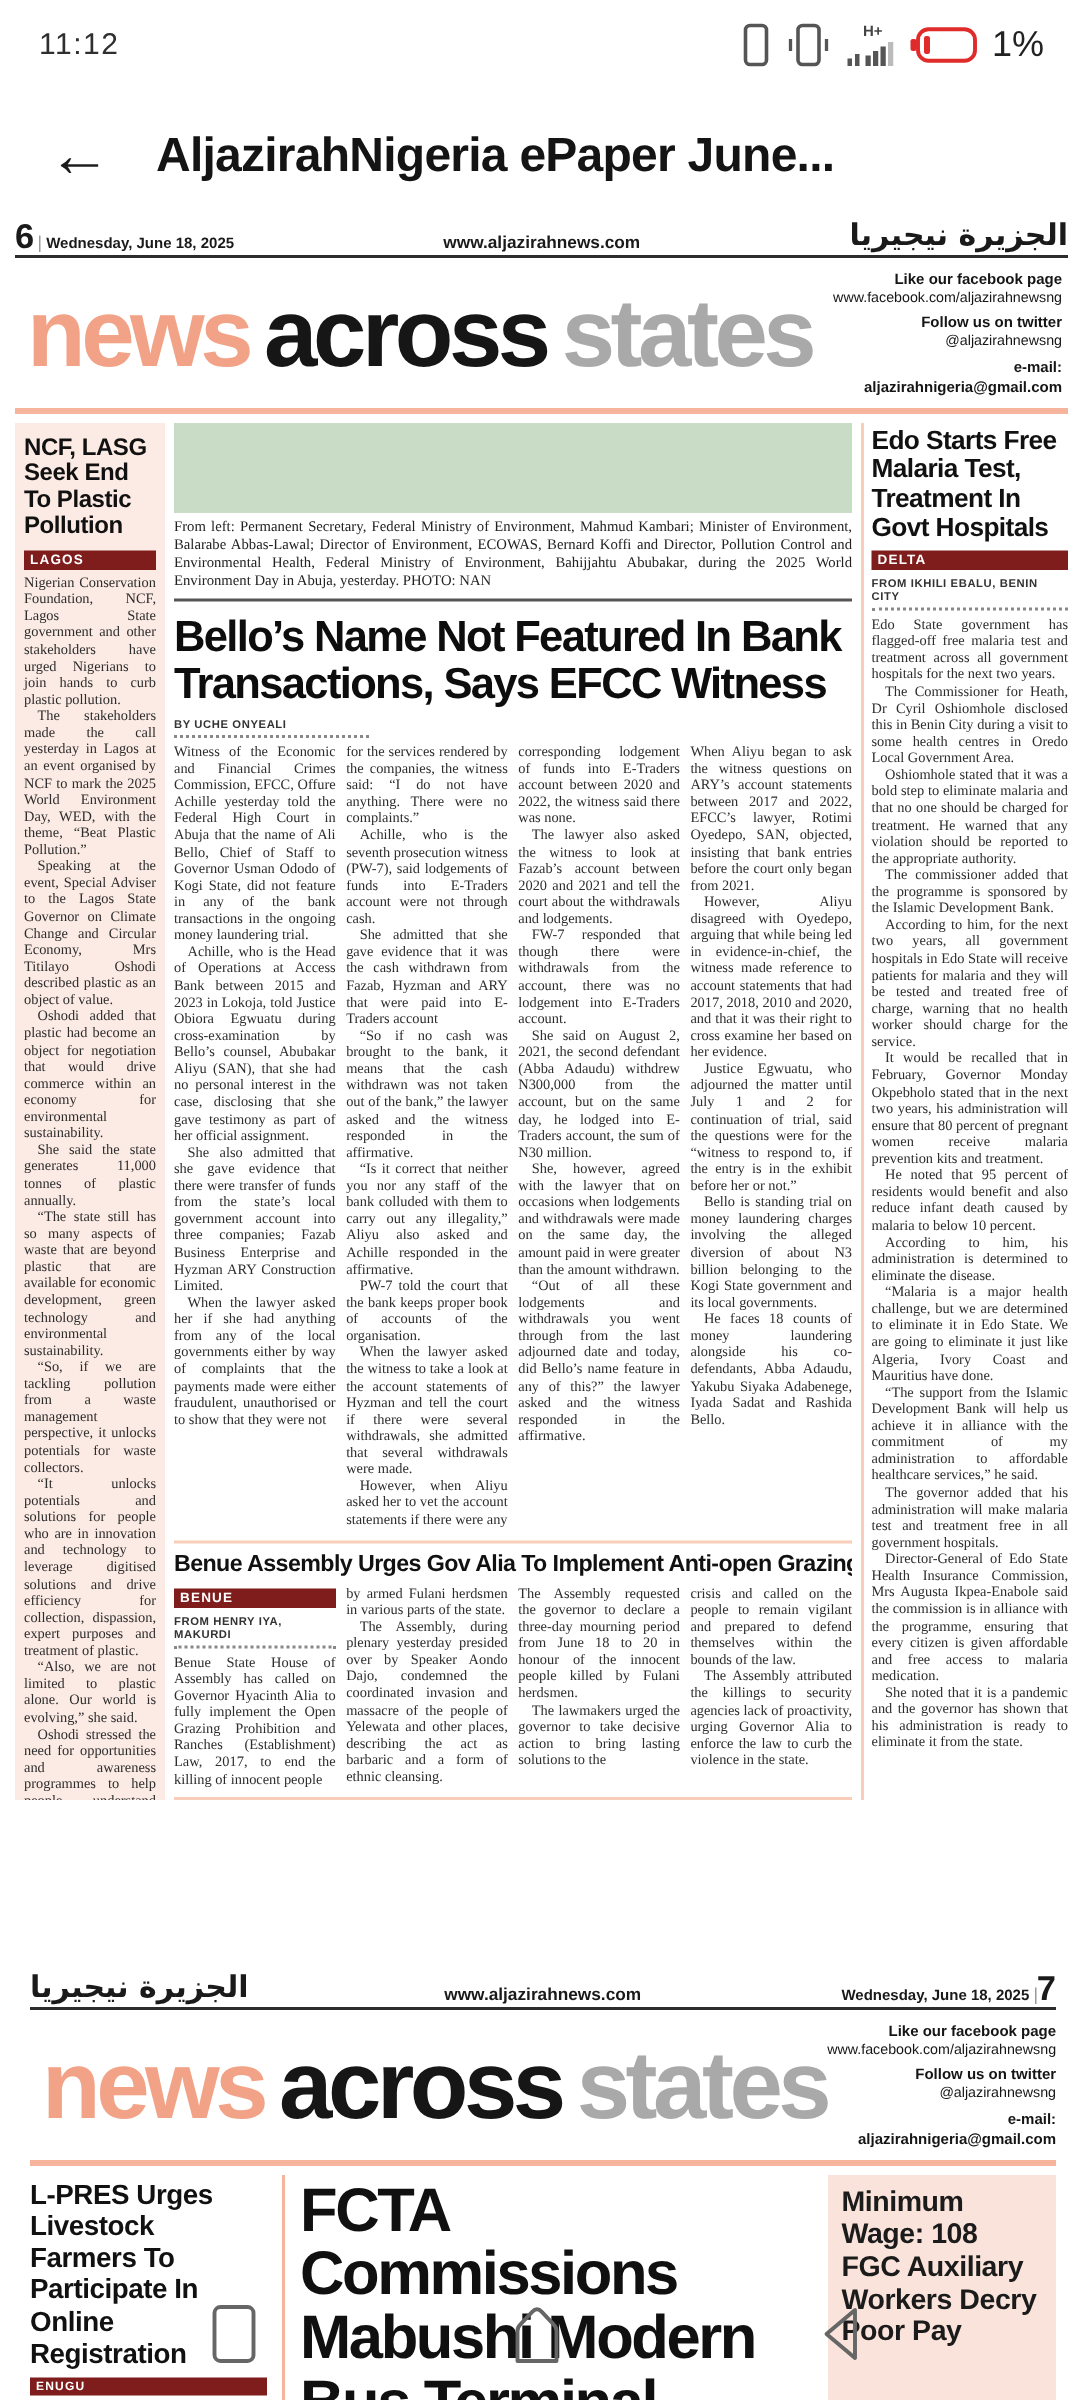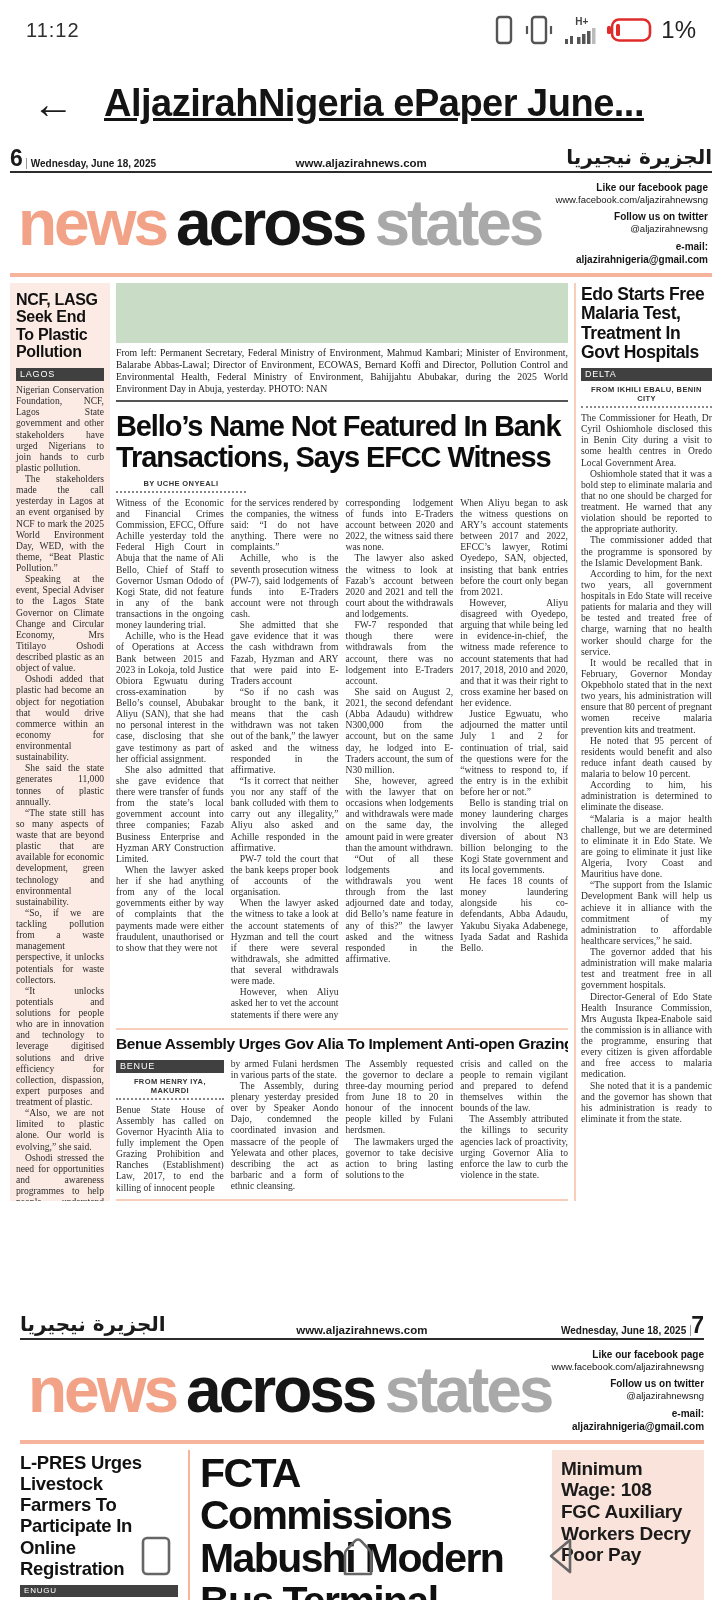--- a/index.html
+++ b/index.html
@@ -8,42 +8,42 @@
   
   .statusbar{display:flex;justify-content:space-between;align-items:center;padding:14px 24px 0 26px;}
   .time{font-size:20px;color:#2f2f2f;letter-spacing:1px;}
   .st-right{display:flex;align-items:center;gap:9px;}
   .st-right svg{display:block;}
   .batt-pct{font-size:24px;color:#222;}
 
   
   .appbar{display:flex;align-items:center;gap:30px;padding:36px 30px 6px 32px;}
   .backglyph{font-size:42px;font-weight:bold;color:#1c1c1c;line-height:1;}
-  .apptitle{font-size:38px;font-weight:bold;color:#141414;letter-spacing:-0.5px;white-space:nowrap;overflow:hidden;text-decoration:underline;}
+  .apptitle{font-size:32px;font-weight:bold;color:#141414;letter-spacing:-0.5px;white-space:nowrap;overflow:hidden;}
 
   
   .paper{margin:14px 8px 0 10px;}
   .pheader{display:flex;align-items:flex-end;justify-content:space-between;border-bottom:2px solid #2c2c2c;padding-bottom:2px;}
   .pnum{font-size:23px;font-weight:bold;line-height:0.9;}
   .pdate{font-size:10px;font-weight:bold;border-left:1px solid #999;padding-left:4px;margin-left:3px;}
   .pleft{display:flex;align-items:flex-end;}
   .psite{font-size:11.5px;font-weight:bold;}
   .arabic{font-size:20px;font-weight:bold;font-family:"DejaVu Sans",sans-serif;}
   .banner-row{display:flex;justify-content:space-between;align-items:center;padding:8px 4px 2px 8px;}
   .nas{font-size:64px;font-weight:800;letter-spacing:-3px;line-height:0.95;white-space:nowrap;}
   .nas .w1{color:#f2a286;}
   .nas .w2{color:#161616;padding-left:10px;}
   .nas .w3{color:#a9a9a9;padding-left:10px;}
   .social{text-align:right;font-size:9.5px;line-height:1.3;color:#151515;}
   .social .sb{font-weight:bold;font-size:10px;}
   .social .sgap{margin-top:4px;}
   .salmon-rule{height:4px;background:#f5b49b;margin:5px 0 6px;}
 
-  .tagbar{background:#404040;color:#fff;font-size:9px;font-weight:normal;letter-spacing:0.8px;padding:1px 4px 2px;margin:2px 0 3px;}
-  .byline{font-size:7.5px;font-weight:bold;color:#333;letter-spacing:0.4px;text-transform:uppercase;border-bottom:2px dotted #888;padding:1px 0 3px;margin-bottom:4px;text-align:center;}
+  .tagbar{background:#7f1d1d;color:#fff;font-size:9px;font-weight:bold;letter-spacing:0.8px;padding:1px 4px 2px;margin:2px 0 3px;}
+  .byline{font-size:7.5px;font-weight:bold;color:#333;letter-spacing:0.4px;text-transform:uppercase;border-bottom:2px dotted #888;padding:1px 0 3px;margin-bottom:4px;}
   .body-serif{font-family:"Liberation Serif",serif;font-size:9.6px;line-height:1.16;text-align:justify;color:#2d2d2d;}
   .body-serif p{margin:0;text-indent:9px;}
   .body-serif p:first-child{text-indent:0;}
 
   
   .content6{display:flex;gap:6px;height:918px;overflow:hidden;margin-top:2px;}
   .col-left{width:100px;background:#fcebe4;padding:8px 6px 6px;box-sizing:border-box;}
   .col-left h2{font-size:16px;line-height:1.1;letter-spacing:-0.3px;margin:0 0 7px;color:#111;}
   .col-mid{flex:1;display:flex;flex-direction:column;min-width:0;}
   .photo{height:240px;position:relative;overflow:hidden;background:#c9dcc6;}
@@ -231,20 +231,21 @@
             </div>
         </div>
       </div>
     </div>
 
     <div class="col-right">
       <h2>Edo Starts Free Malaria Test, Treatment In Govt Hospitals</h2>
       <div class="tagbar">DELTA</div>
       <div class="byline">FROM IKHILI EBALU, BENIN CITY</div>
       <div class="body-serif">
+          <p>Edo State government has flagged-off free malaria test and treatment across all government hospitals for the next two years.</p>
           <p>The Commissioner for Heath, Dr Cyril Oshiomhole disclosed this in Benin City during a visit to some health centres in Oredo Local Government Area.</p>
           <p>Oshiomhole stated that it was a bold step to eliminate malaria and that no one should be charged for treatment. He warned that any violation should be reported to the appropriate authority.</p>
           <p>The commissioner added that the programme is sponsored by the Islamic Development Bank.</p>
           <p>According to him, for the next two years, all government hospitals in Edo State will receive patients for malaria and they will be tested and treated free of charge, warning that no health worker should charge for the service.</p>
           <p>It would be recalled that in February, Governor Monday Okpebholo stated that in the next two years, his administration will ensure that 80 percent of pregnant women receive malaria prevention kits and treatment.</p>
           <p>He noted that 95 percent of residents would benefit and also reduce infant death caused by malaria to below 10 percent.</p>
           <p>According to him, his administration is determined to eliminate the disease.</p>
           <p>“Malaria is a major health challenge, but we are determined to eliminate it in Edo State. We are going to eliminate it just like Algeria, Ivory Coast and Mauritius have done.</p>
           <p>“The support from the Islamic Development Bank will help us achieve it in alliance with the commitment of my administration to affordable healthcare services,” he said.</p>
           <p>The governor added that his administration will make malaria test and treatment free in all government hospitals.</p>

